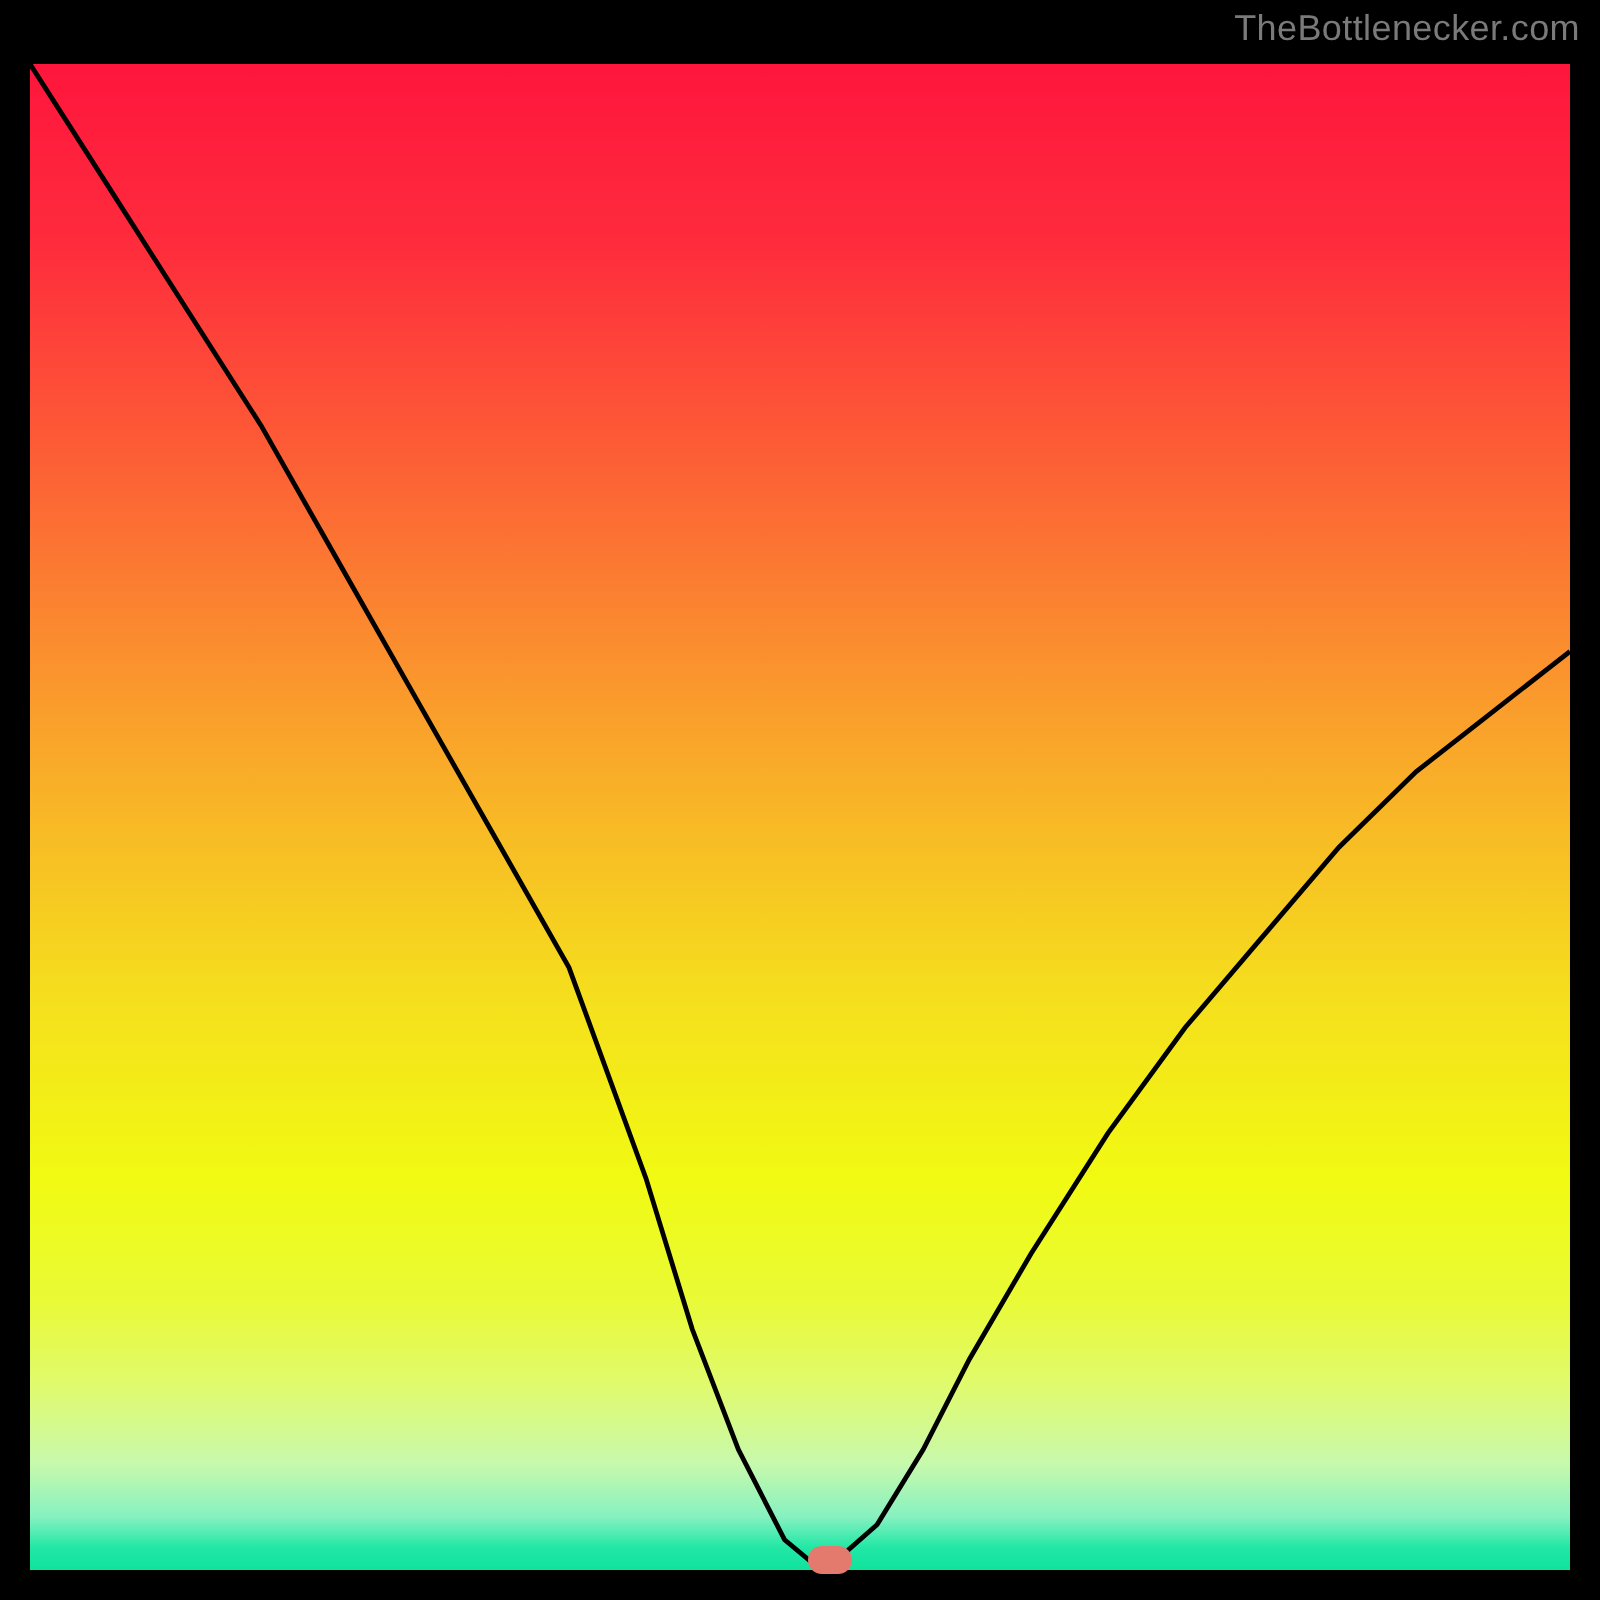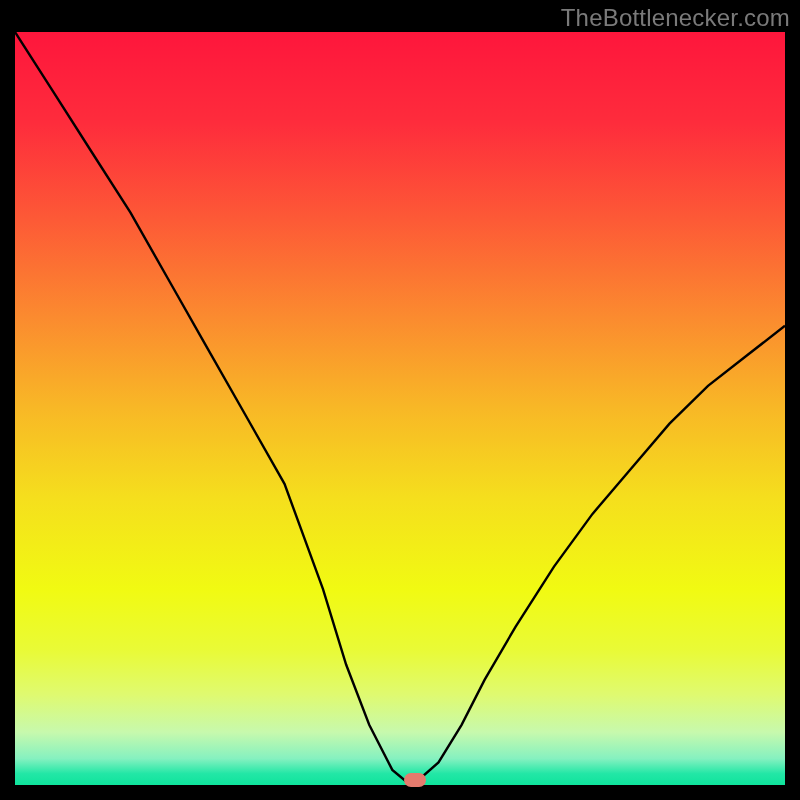--- a/index.html
+++ b/index.html
@@ -15,21 +15,21 @@
     position: relative;
     width: 800px;
     height: 800px;
     background: #000;
   }
   .attribution {
     position: absolute;
     top: 4px;
     right: 10px;
     color: #7a7a7a;
-    font-size: 24px;
+    font-size: 18px;
     letter-spacing: 0.2px;
     font-weight: 400;
   }
   .plot {
     position: absolute;
     left: 15px;
     top: 32px;
     width: 770px;
     height: 753px;
   }

